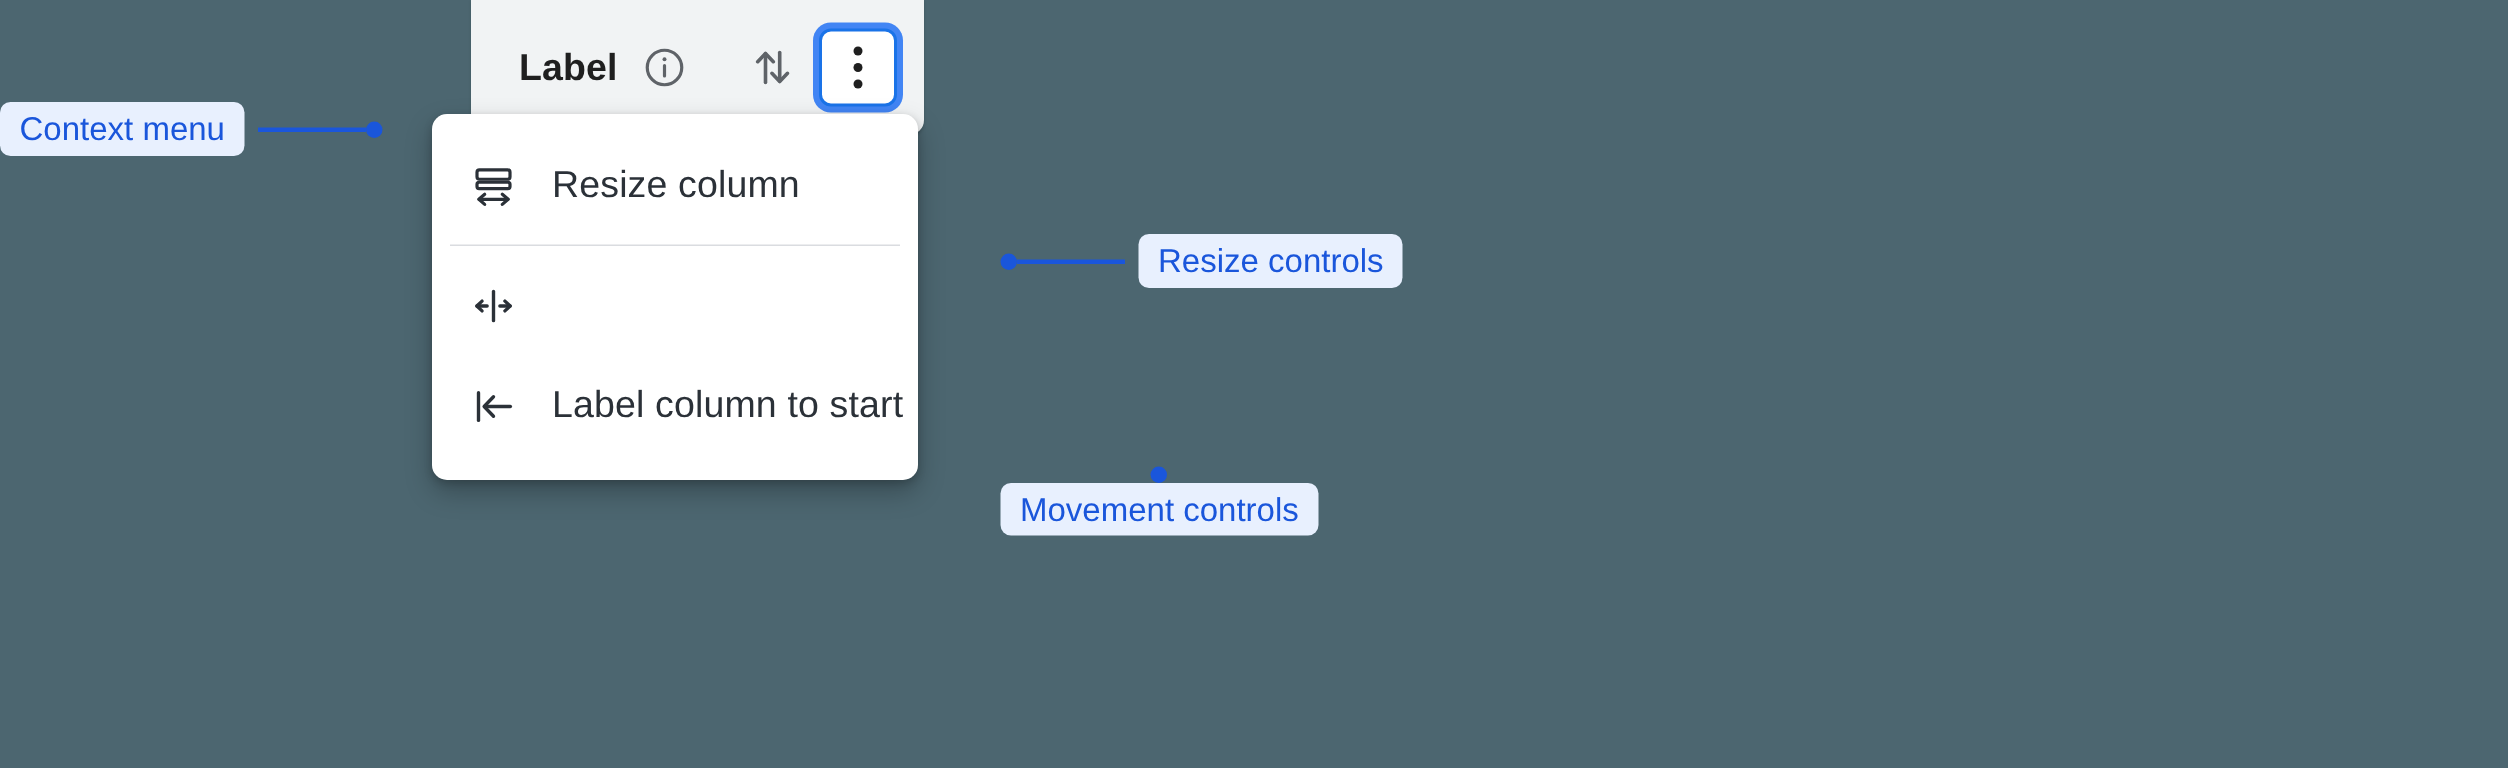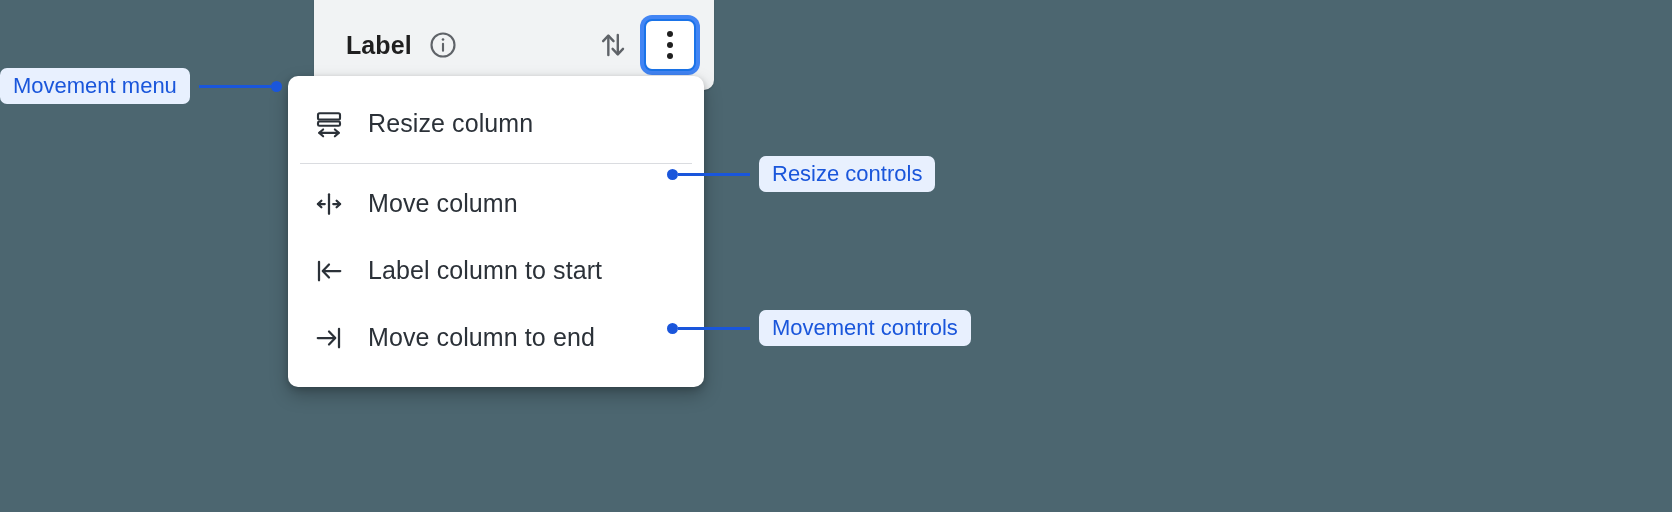--- a/index.html
+++ b/index.html
@@ -18,21 +18,21 @@
   .stage {
     position: absolute;
     inset: 0;
   }
 
   
   .header-card {
     position: absolute;
     left: 314px;
     top: 0px;
-    width: 400px;
+    width: 302px;
     height: 90px;
     background: #f1f3f4;
     border-radius: 0 0 10px 10px;
     box-shadow: 0 1px 2px rgba(0,0,0,0.16);
     display: flex;
     align-items: center;
     box-sizing: border-box;
     padding: 0 18px 0 32px;
   }
   .header-title {
@@ -88,21 +88,21 @@
     height: 6px;
     border-radius: 50%;
     background: #1f1f1f;
   }
 
   
   .context-menu {
     position: absolute;
     left: 288px;
     top: 76px;
-    width: 416px;
+    width: 324px;
     background: #ffffff;
     border-radius: 10px;
     box-shadow: 0 8px 18px rgba(0,0,0,0.26), 0 2px 6px rgba(0,0,0,0.18);
     padding: 14px 0 16px 0;
     box-sizing: border-box;
   }
   .menu-item {
     display: flex;
     align-items: center;
     height: 67px;
@@ -159,21 +159,21 @@
     flex: 0 0 auto;
   }
 
   #ann-context { left: 0px; top: 69px; }
   #ann-context .ann-line { width: 72px; margin-left: 9px; }
   #ann-context .ann-dot { margin-left: 0px; }
 
   #ann-resize { left: 667px; top: 131px; margin-top: 26px; }
   #ann-resize .ann-line { width: 72px; margin-right: 9px; }
 
-  #ann-movement { left: 667px; top: 311px; }
+  #ann-movement { left: 667px; top: 311px; flex-direction: column; }
   #ann-movement .ann-line { width: 72px; margin-right: 9px; }
 
   svg { display: block; }
 </style>
 </head>
 <body>
 
 <div class="stage">
 
   <div class="header-card">
@@ -228,49 +228,38 @@
     <div class="menu-item">
       <span class="mi-icon">
         <svg width="30" height="30" viewBox="0 0 24 24" fill="none" stroke="#2b3138" stroke-width="1.8" stroke-linecap="round" stroke-linejoin="round">
           <line x1="12" y1="4.2" x2="12" y2="19.8"></line>
           <line x1="3.2" y1="12" x2="8.6" y2="12"></line>
           <polyline points="5.9,9.4 3.1,12 5.9,14.6"></polyline>
           <line x1="15.4" y1="12" x2="20.8" y2="12"></line>
           <polyline points="18.1,9.4 20.9,12 18.1,14.6"></polyline>
         </svg>
       </span>
-      <span class="mi-label">Move column</span>
     </div>
 
     <div class="menu-item">
       <span class="mi-icon">
         <svg width="30" height="30" viewBox="0 0 24 24" fill="none" stroke="#2b3138" stroke-width="1.8" stroke-linecap="round" stroke-linejoin="round">
           <line x1="4.0" y1="4.6" x2="4.0" y2="19.4"></line>
           <line x1="21.0" y1="12" x2="7.4" y2="12"></line>
           <polyline points="12.0,6.8 7.0,12 12.0,17.2"></polyline>
         </svg>
       </span>
       <span class="mi-label">Label column to start</span>
     </div>
 
-    <div class="menu-item">
-      <span class="mi-icon">
-        <svg width="30" height="30" viewBox="0 0 24 24" fill="none" stroke="#2b3138" stroke-width="1.8" stroke-linecap="round" stroke-linejoin="round">
-          <line x1="20.0" y1="4.6" x2="20.0" y2="19.4"></line>
-          <line x1="3.0" y1="12" x2="16.6" y2="12"></line>
-          <polyline points="12.0,6.8 17.0,12 12.0,17.2"></polyline>
-        </svg>
-      </span>
-      <span class="mi-label">Move column to end</span>
-    </div>
 
   </div>
 
   <div class="annotation" id="ann-context">
-    <span class="ann-pill">Movement menu</span>
+    <span class="ann-pill">Context menu</span>
     <span class="ann-line"></span>
     <span class="ann-dot"></span>
   </div>
 
   <div class="annotation" id="ann-resize">
     <span class="ann-dot"></span>
     <span class="ann-line"></span>
     <span class="ann-pill">Resize controls</span>
   </div>
 

